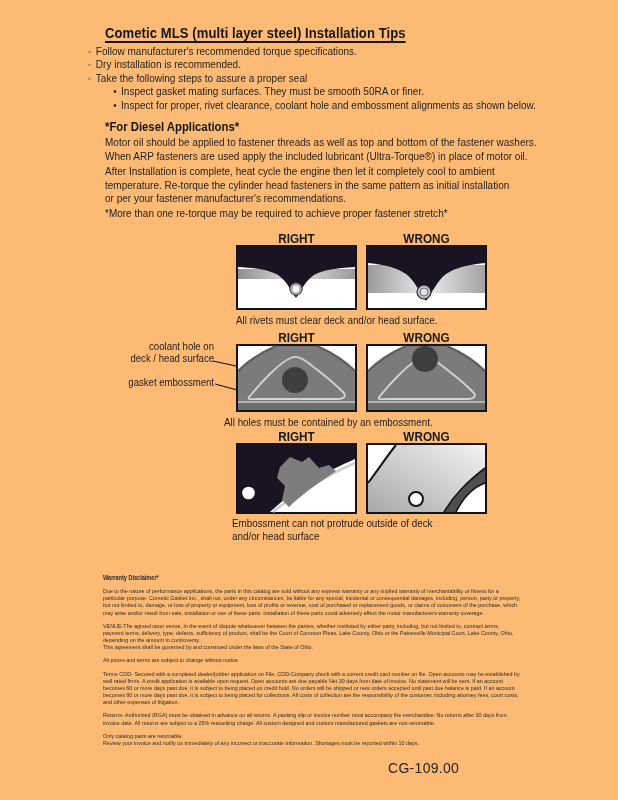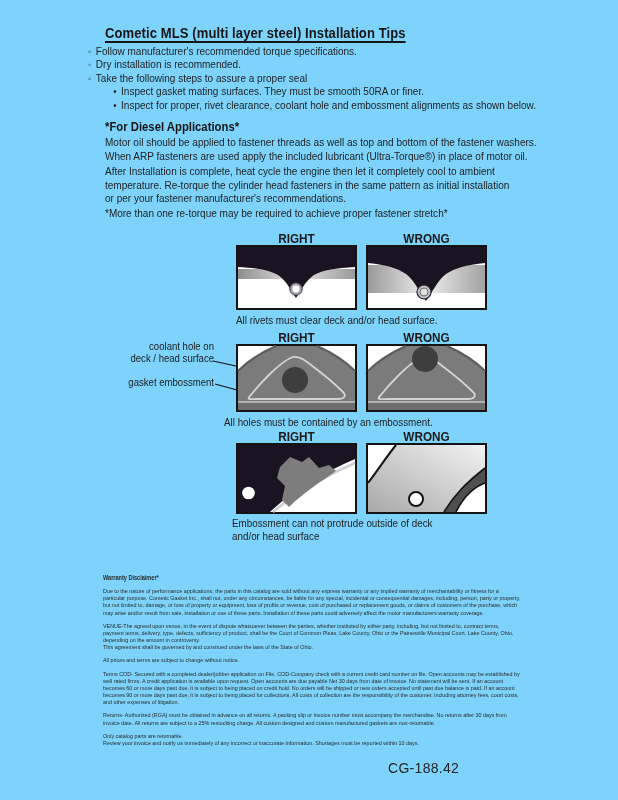--- a/index.html
+++ b/index.html
@@ -1,17 +1,17 @@
 <!DOCTYPE html>
 <html><head>
 <meta charset="utf-8">
 <style>
   html,body { margin:0; padding:0; background:#fff; }
   .page {
-    position:relative; width:618px; height:800px; background:#7dd3fc;
+    position:relative; width:618px; height:800px; background:#fdba74;
     font-family:"Liberation Sans", sans-serif; color:#1c1c1c; overflow:hidden;
   }
   .abs { position:absolute; }
   
   .sq   { transform:scaleX(0.87); transform-origin:0 0; }
   .sq-c { transform:scaleX(0.87); transform-origin:50% 0; }
   .sq-r { transform:scaleX(0.87); transform-origin:100% 0; }
 
   .title {
     font-size:15px; font-weight:bold; color:#161616;
@@ -203,15 +203,15 @@
     <p class="lp">Due to the nature of performance applications, the parts in this catalog are sold without any express warranty or any implied warranty of merchantability or fitness for a particular purpose.  Cometic Gasket Inc., shall not, under any circumstances, be liable for any special, incidental or consequential damages, including, person, party or property, but not limited to, damage, or loss of property or equipment, loss of profits or revenue, cost of purchased or replacement goods, or claims of customers of the purchase, which may arise and/or result from sale, installation or use of these parts.  Installation of these parts could adversely affect the motor manufacturers warranty coverage.</p>
     <p class="lp">VENUE-The agreed upon venue, in the event of dispute whatsoever between the parties, whether instituted by either party, including, but not limited to, contract terms, payment terms, delivery, type, defects, sufficiency of product, shall be the Court of Common Pleas, Lake County, Ohio or the Painesville Municipal Court, Lake County, Ohio, depending on the amount in controversy.
 This agreement shall be governed by and construed under the laws of the State of Ohio.</p>
     <p class="lp">All prices and terms are subject to change without notice.</p>
     <p class="lp">Terms COD- Secured with a completed dealer/jobber application on File, COD-Company check with a current credit card number on file.  Open accounts may be established by well rated firms.  A credit application is available upon request.  Open accounts are due payable Net 30 days from date of invoice.  No statement will be sent.  If an account becomes 60 or more days past due, it is subject to being placed on credit hold.  No orders will be shipped or new orders accepted until past due balance is paid.  If an account becomes 90 or more days past due, it is subject to being placed for collections.  All costs of collection are the responsibility of the customer, including attorney fees, court costs, and other expenses of litigation.</p>
     <p class="lp">Returns- Authorized (RGA) must be obtained in advance on all returns.  A packing slip or invoice number must accompany the merchandise.  No returns after 30 days from invoice date.  All returns are subject to a 25% restocking charge.  All custom designed and custom manufactured gaskets are non-returnable.</p>
     <p class="lp">Only catalog parts are returnable.
 Review your invoice and notify us immediately of any incorrect or inaccurate information.  Shortages must be reported within 10 days.</p>
   </div>
 
-  <div class="abs pagenum" style="left:388px; top:760px;">CG-188.42</div>
+  <div class="abs pagenum" style="left:388px; top:760px;">CG-109.00</div>
 
 </div>
 
 </body></html>

